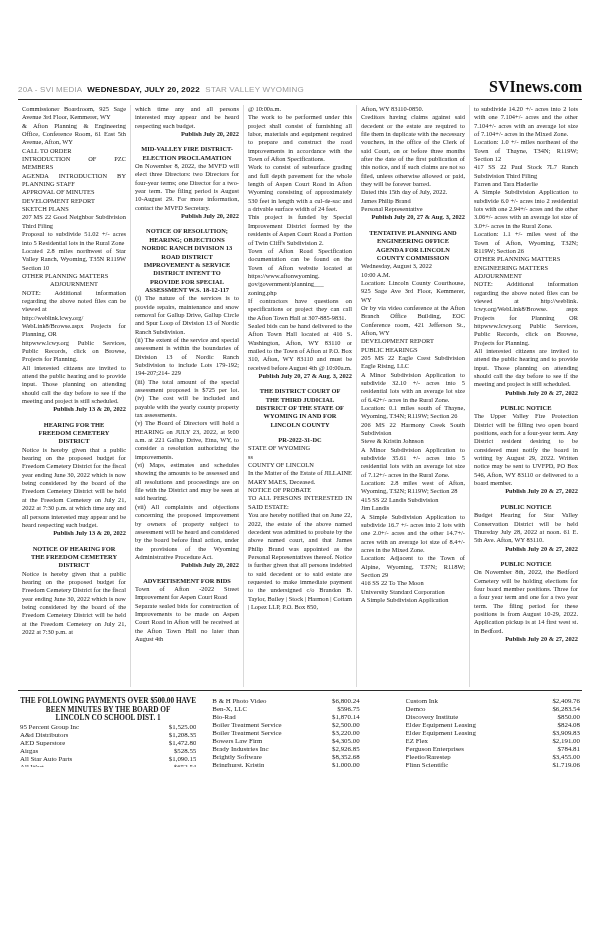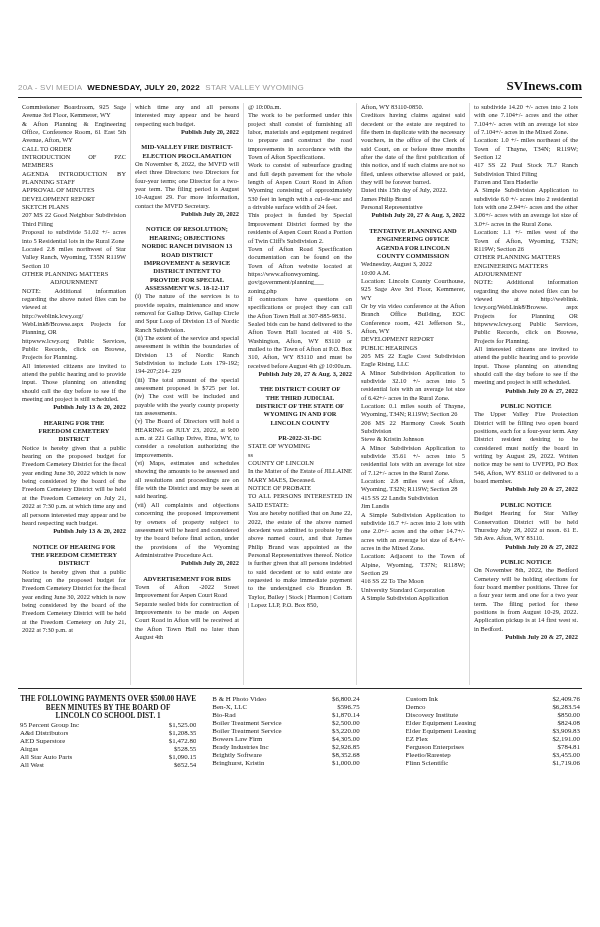--- a/index.html
+++ b/index.html
@@ -7,21 +7,21 @@
     position:relative; width:600px; height:767px; background:#fff;
     font-family:"Liberation Serif", serif; color:#1a1a1a; overflow:hidden;
   }
   
   .masthead {
     display:flex; justify-content:space-between; align-items:baseline;
     margin:78px 18px 0 18px; padding-bottom:3px; border-bottom:1px solid #2a2a2a;
   }
   .mast-left { font-family:"Liberation Sans", sans-serif; font-size:8px; color:#9a9a9a; letter-spacing:.2px; }
   .mast-left b { color:#111; margin:0 3px; }
-  .mast-right { font-size:13px; font-weight:bold; color:#111; font-family:"Liberation Serif", serif; }
+  .mast-right { font-size:16px; font-weight:bold; color:#111; font-family:"Liberation Serif", serif; }
 
   
   .columns { display:flex; margin:5px 18px 0 18px; height:582px; overflow:hidden; }
   .col { flex:1 1 0; padding:0 4px; font-size:6.4px; line-height:8.35px; text-align:justify; overflow:hidden; }
   .col + .col { border-left:1px solid #d9d9d9; }
   .block-p  { margin:0; }
   .block-c  { margin:0; text-align:center; }
   .block-h  { margin:7px 5px 0 5px; text-align:center; font-weight:bold; }
   .block-pub{ margin:0; text-align:right; font-weight:bold; }
 

